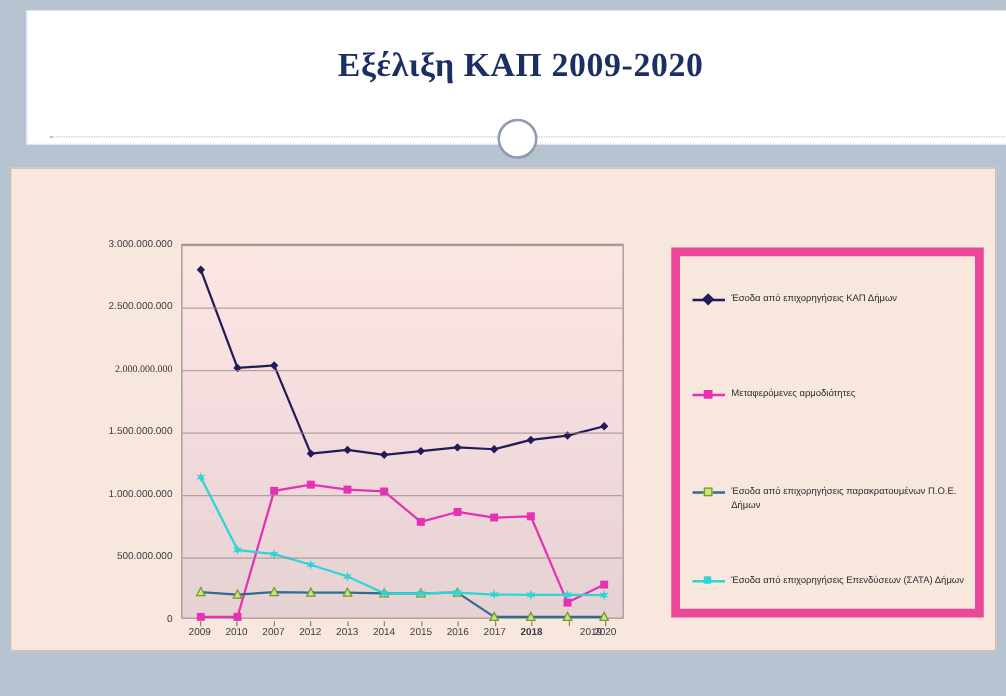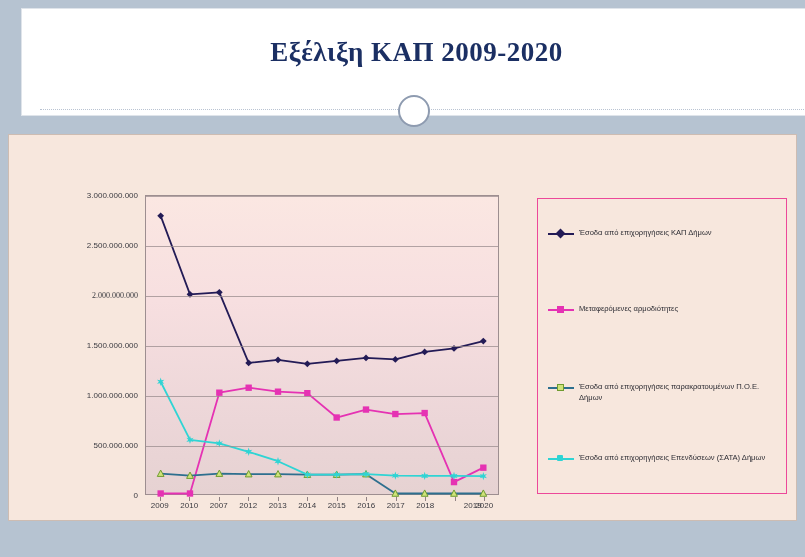--- a/index.html
+++ b/index.html
@@ -166,21 +166,21 @@
   }
 
   
   .legend-box {
     position: absolute;
     left: 528px;
     top: 63px;
     width: 250px;
     height: 296px;
     background: #f7e7dd;
-    border: 1px solid #ec4899;
+    border: 7px solid #ec4899;
     box-sizing: border-box;
   }
   .legend-item {
     position: absolute;
     left: 10px;
     width: 235px;
     display: flex;
     align-items: flex-start;
   }
   .legend-key {
@@ -321,21 +321,21 @@
           <div class="x-tick-label" style="left: 132.75px;">2013</div>
           <div class="x-tick-mark" style="left: 162.25px;"></div>
           <div class="x-tick-label" style="left: 162.25px;">2014</div>
           <div class="x-tick-mark" style="left: 191.75px;"></div>
           <div class="x-tick-label" style="left: 191.75px;">2015</div>
           <div class="x-tick-mark" style="left: 221.25px;"></div>
           <div class="x-tick-label" style="left: 221.25px;">2016</div>
           <div class="x-tick-mark" style="left: 250.75px;"></div>
           <div class="x-tick-label" style="left: 250.75px;">2017</div>
           <div class="x-tick-mark" style="left: 280.25px;"></div>
-          <div class="x-tick-label" style="left: 280.25px;">2018</div>
+          <div class="x-tick-label" style="left: 280.25px; font-weight: bold;">2018</div>
           <div class="x-tick-mark" style="left: 309.75px;"></div>
           <div class="x-tick-label" style="left: 309.75px; padding-left: 36px;">2019</div>
           <div class="x-tick-mark" style="left: 339.25px;"></div>
           <div class="x-tick-label" style="left: 339.25px;">2020</div>
         </div>
     </div>
 
     <div class="legend-box" id="legend-box">
         <div class="legend-item" style="top: 28px;">
           <span class="legend-key">

